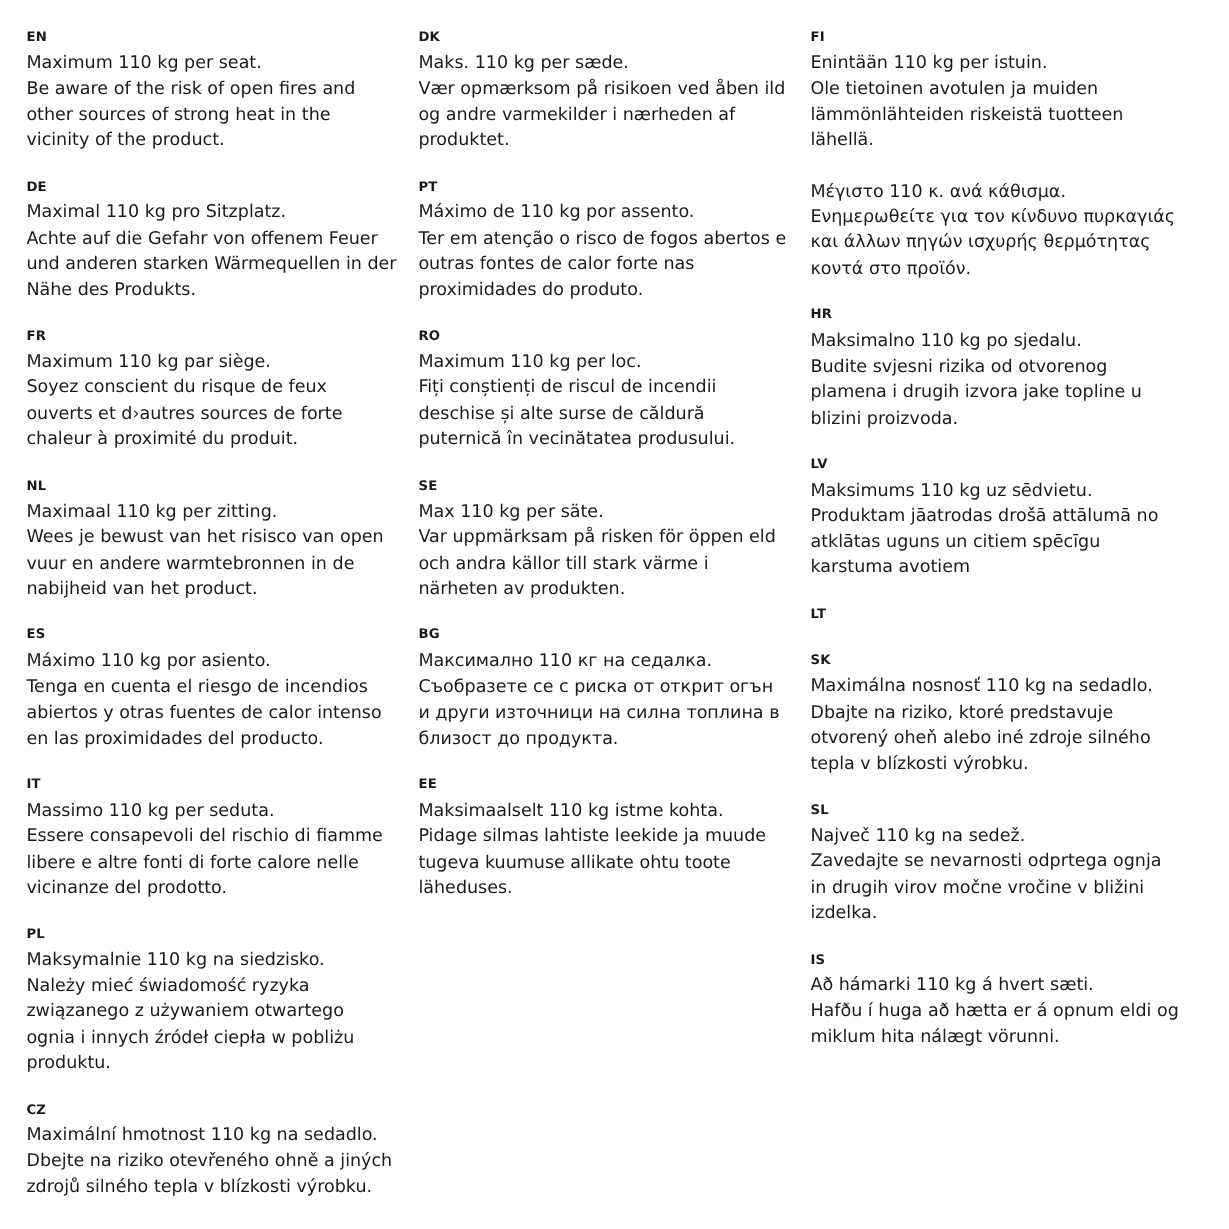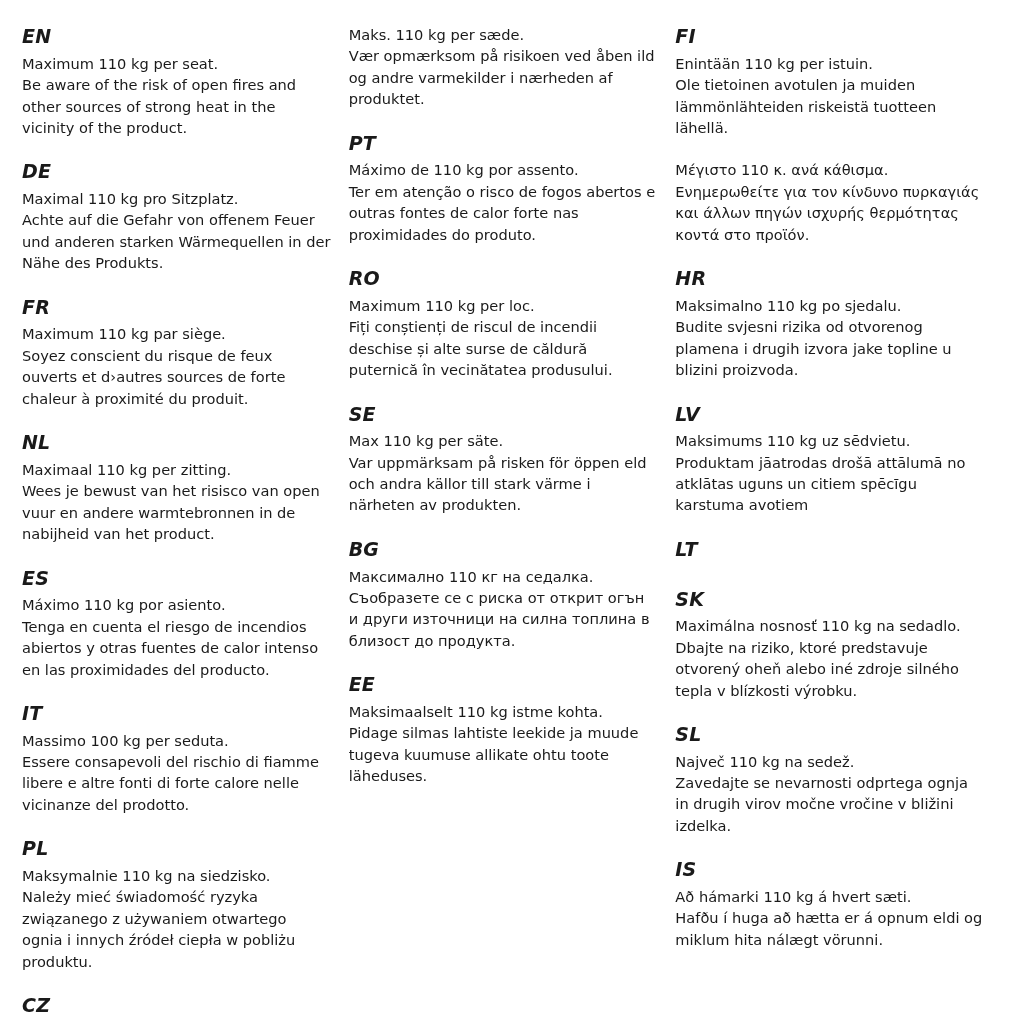--- a/index.html
+++ b/index.html
@@ -32,25 +32,24 @@
     flex-direction: column;
   }
   .entry {
     margin-bottom: 21px;
   }
   .entry:last-child {
     margin-bottom: 0;
   }
   .lang-code {
     font-weight: bold;
-    font-size: 19px;
+    font-size: 11px;
     line-height: 1.35;
     letter-spacing: 0.2px;
     margin-bottom: 3px;
-    font-style: italic;
   }
   .lang-text {
     font-size: 14.6px;
     line-height: 1.47;
     white-space: pre-line;
   }
 </style>
 </head>
 <body>
 
@@ -77,37 +76,38 @@
       <div class="lang-text">Maximaal 110 kg per zitting.
 Wees je bewust van het risisco van open vuur en andere warmtebronnen in de nabijheid van het product.</div>
     </div>
     <div class="entry">
       <div class="lang-code">ES</div>
       <div class="lang-text">Máximo 110 kg por asiento.
 Tenga en cuenta el riesgo de incendios abiertos y otras fuentes de calor intenso en las proximidades del producto.</div>
     </div>
     <div class="entry">
       <div class="lang-code">IT</div>
-      <div class="lang-text">Massimo 100 kg per seduta.
+      <div class="lang-text">Massimo 110 kg per seduta.
 Essere consapevoli del rischio di fiamme libere e altre fonti di forte calore nelle vicinanze del prodotto.</div>
     </div>
     <div class="entry">
       <div class="lang-code">PL</div>
       <div class="lang-text">Maksymalnie 110 kg na siedzisko.
 Należy mieć świadomość ryzyka związanego z używaniem otwartego ognia i innych źródeł ciepła w pobliżu produktu.</div>
     </div>
     <div class="entry">
       <div class="lang-code">CZ</div>
       <div class="lang-text">Maximální hmotnost 110 kg na sedadlo.
 Dbejte na riziko otevřeného ohně a jiných zdrojů silného tepla v blízkosti výrobku.</div>
     </div>
   </div>
 
   <div class="column">
     <div class="entry">
+      <div class="lang-code">DK</div>
       <div class="lang-text">Maks. 110 kg per sæde.
 Vær opmærksom på risikoen ved åben ild og andre varmekilder i nærheden af produktet.</div>
     </div>
     <div class="entry">
       <div class="lang-code">PT</div>
       <div class="lang-text">Máximo de 110 kg por assento.
 Ter em atenção o risco de fogos abertos e outras fontes de calor forte nas proximidades do produto.</div>
     </div>
     <div class="entry">
       <div class="lang-code">RO</div>

